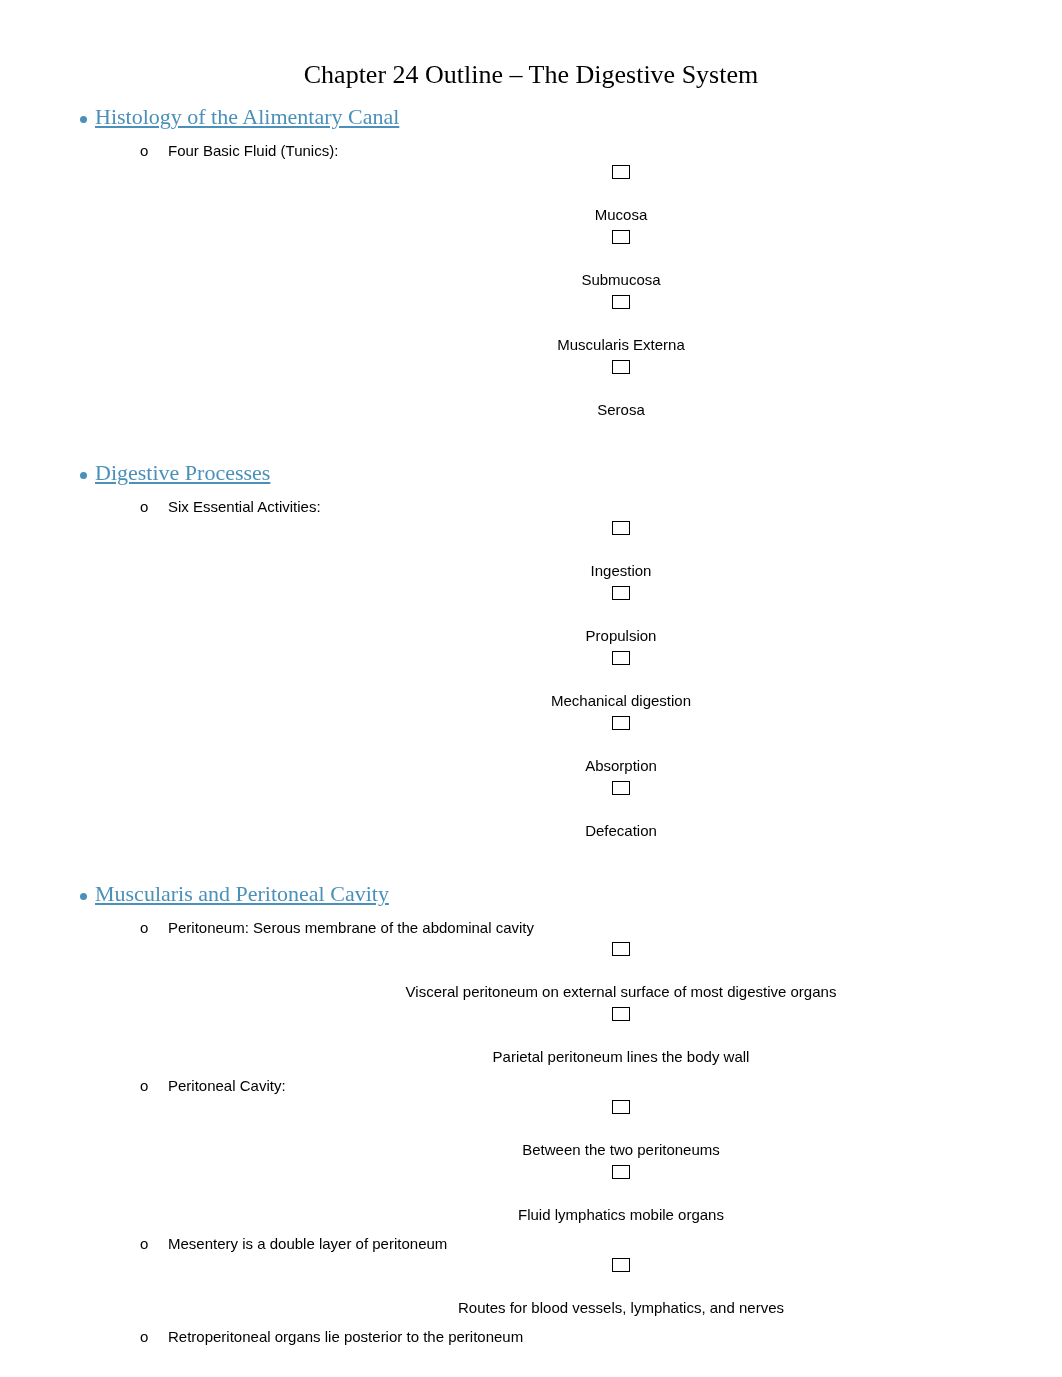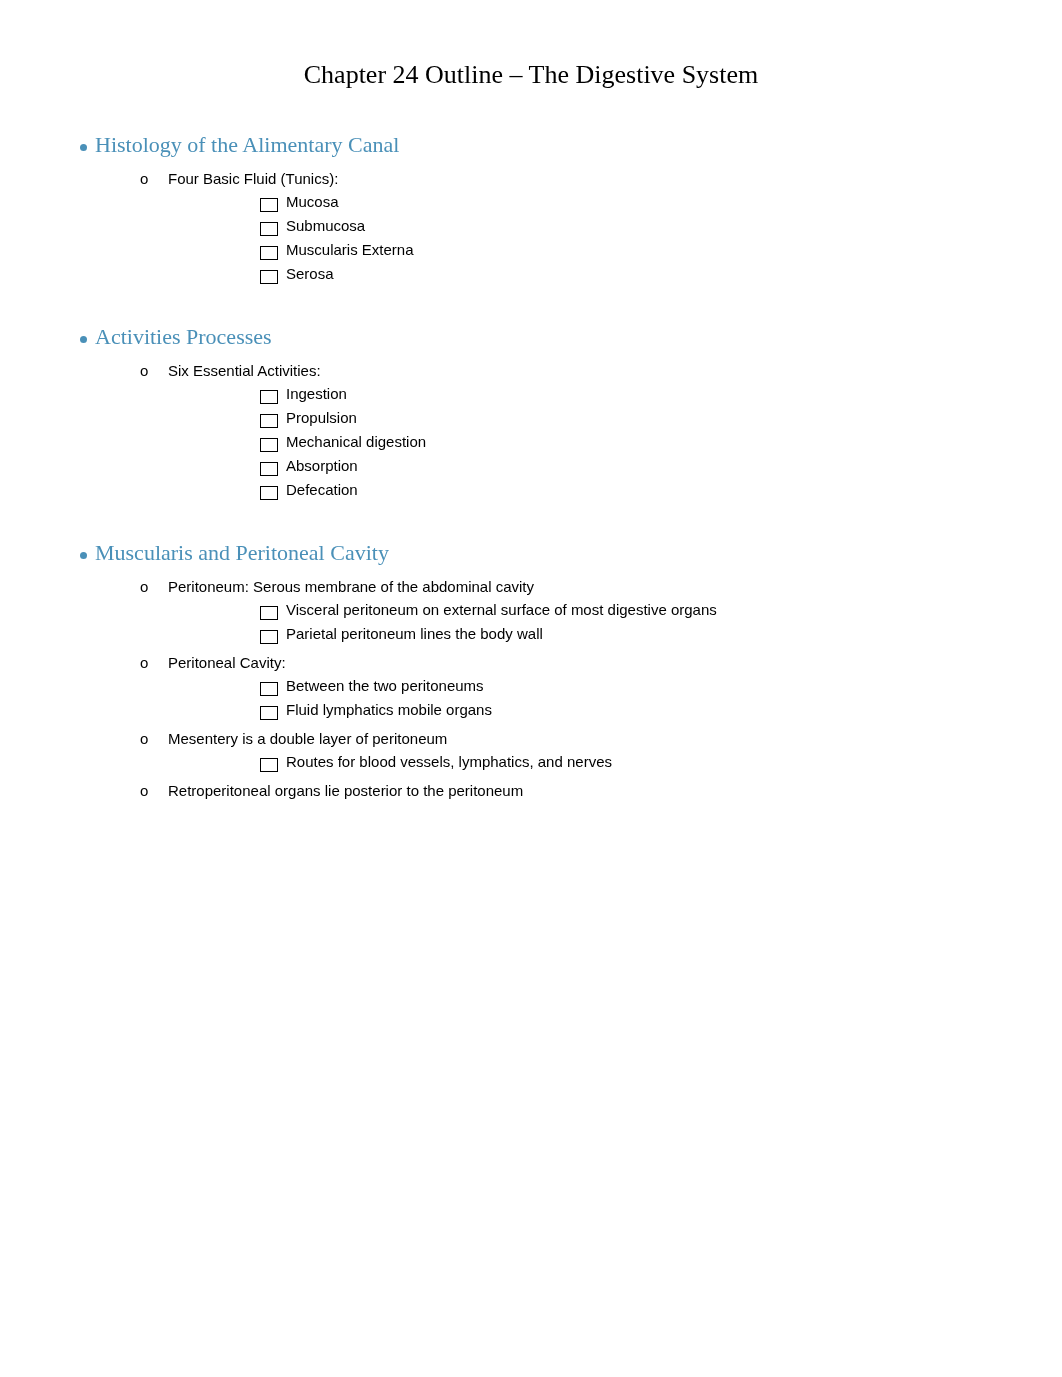--- a/index.html
+++ b/index.html
@@ -15,36 +15,37 @@
       color: #000000;
       width: 1062px;
       min-height: 1377px;
       padding: 60px 80px 80px 80px;
     }
 
     .page-title {
       text-align: center;
       font-size: 26px;
       font-weight: normal;
-      margin-bottom: 42px;
+      margin-bottom: 14px;
       font-family: 'Times New Roman', Times, serif;
     }
 
     .section {
       margin-bottom: 40px;
     }
 
     .section-heading {
       color: #4a90b8;
       font-size: 22px;
       font-weight: normal;
       margin-bottom: 12px;
       display: flex;
       align-items: center;
       gap: 8px;
+      text-decoration: underline;
     }
 
     .level1 {
       margin-left: 60px;
       margin-bottom: 10px;
     }
 
     .level1-item {
       display: flex;
       align-items: flex-start;
@@ -60,25 +61,26 @@
     }
 
     .level2 {
       margin-left: 120px;
       margin-top: 4px;
       margin-bottom: 4px;
     }
 
     .level2-item {
       display: flex;
-      align-items: flex-end;
-      gap: 8px;
+      align-items: center;
+      gap: 25px;
       margin-bottom: 3px;
       font-family: Arial, sans-serif;
       font-size: 15px;
+      flex-direction: column;
     }
 
     .level2-item .marker2 {
       min-width: 18px;
       font-size: 13px;
       color: #000;
       display: inline-block;
       border: 1px solid #000;
       width: 14px;
       height: 14px;
@@ -132,21 +134,21 @@
           <div class="level2-item">
             <span class="marker2"></span>
             <span class="level2-text">Serosa</span>
           </div>
         </div>
       </div>
     </div>
     <div class="section">
       <div class="section-heading">
         <span class="small-bullet"></span>
-        <span>Activities Processes</span>
+        <span>Digestive Processes</span>
       </div>
       <div class="level1">
         <div class="level1-item">
           <span class="marker">o</span>
           <span>Six Essential Activities:</span>
         </div>
         <div class="level2">
           <div class="level2-item">
             <span class="marker2"></span>
             <span class="level2-text">Ingestion</span>

